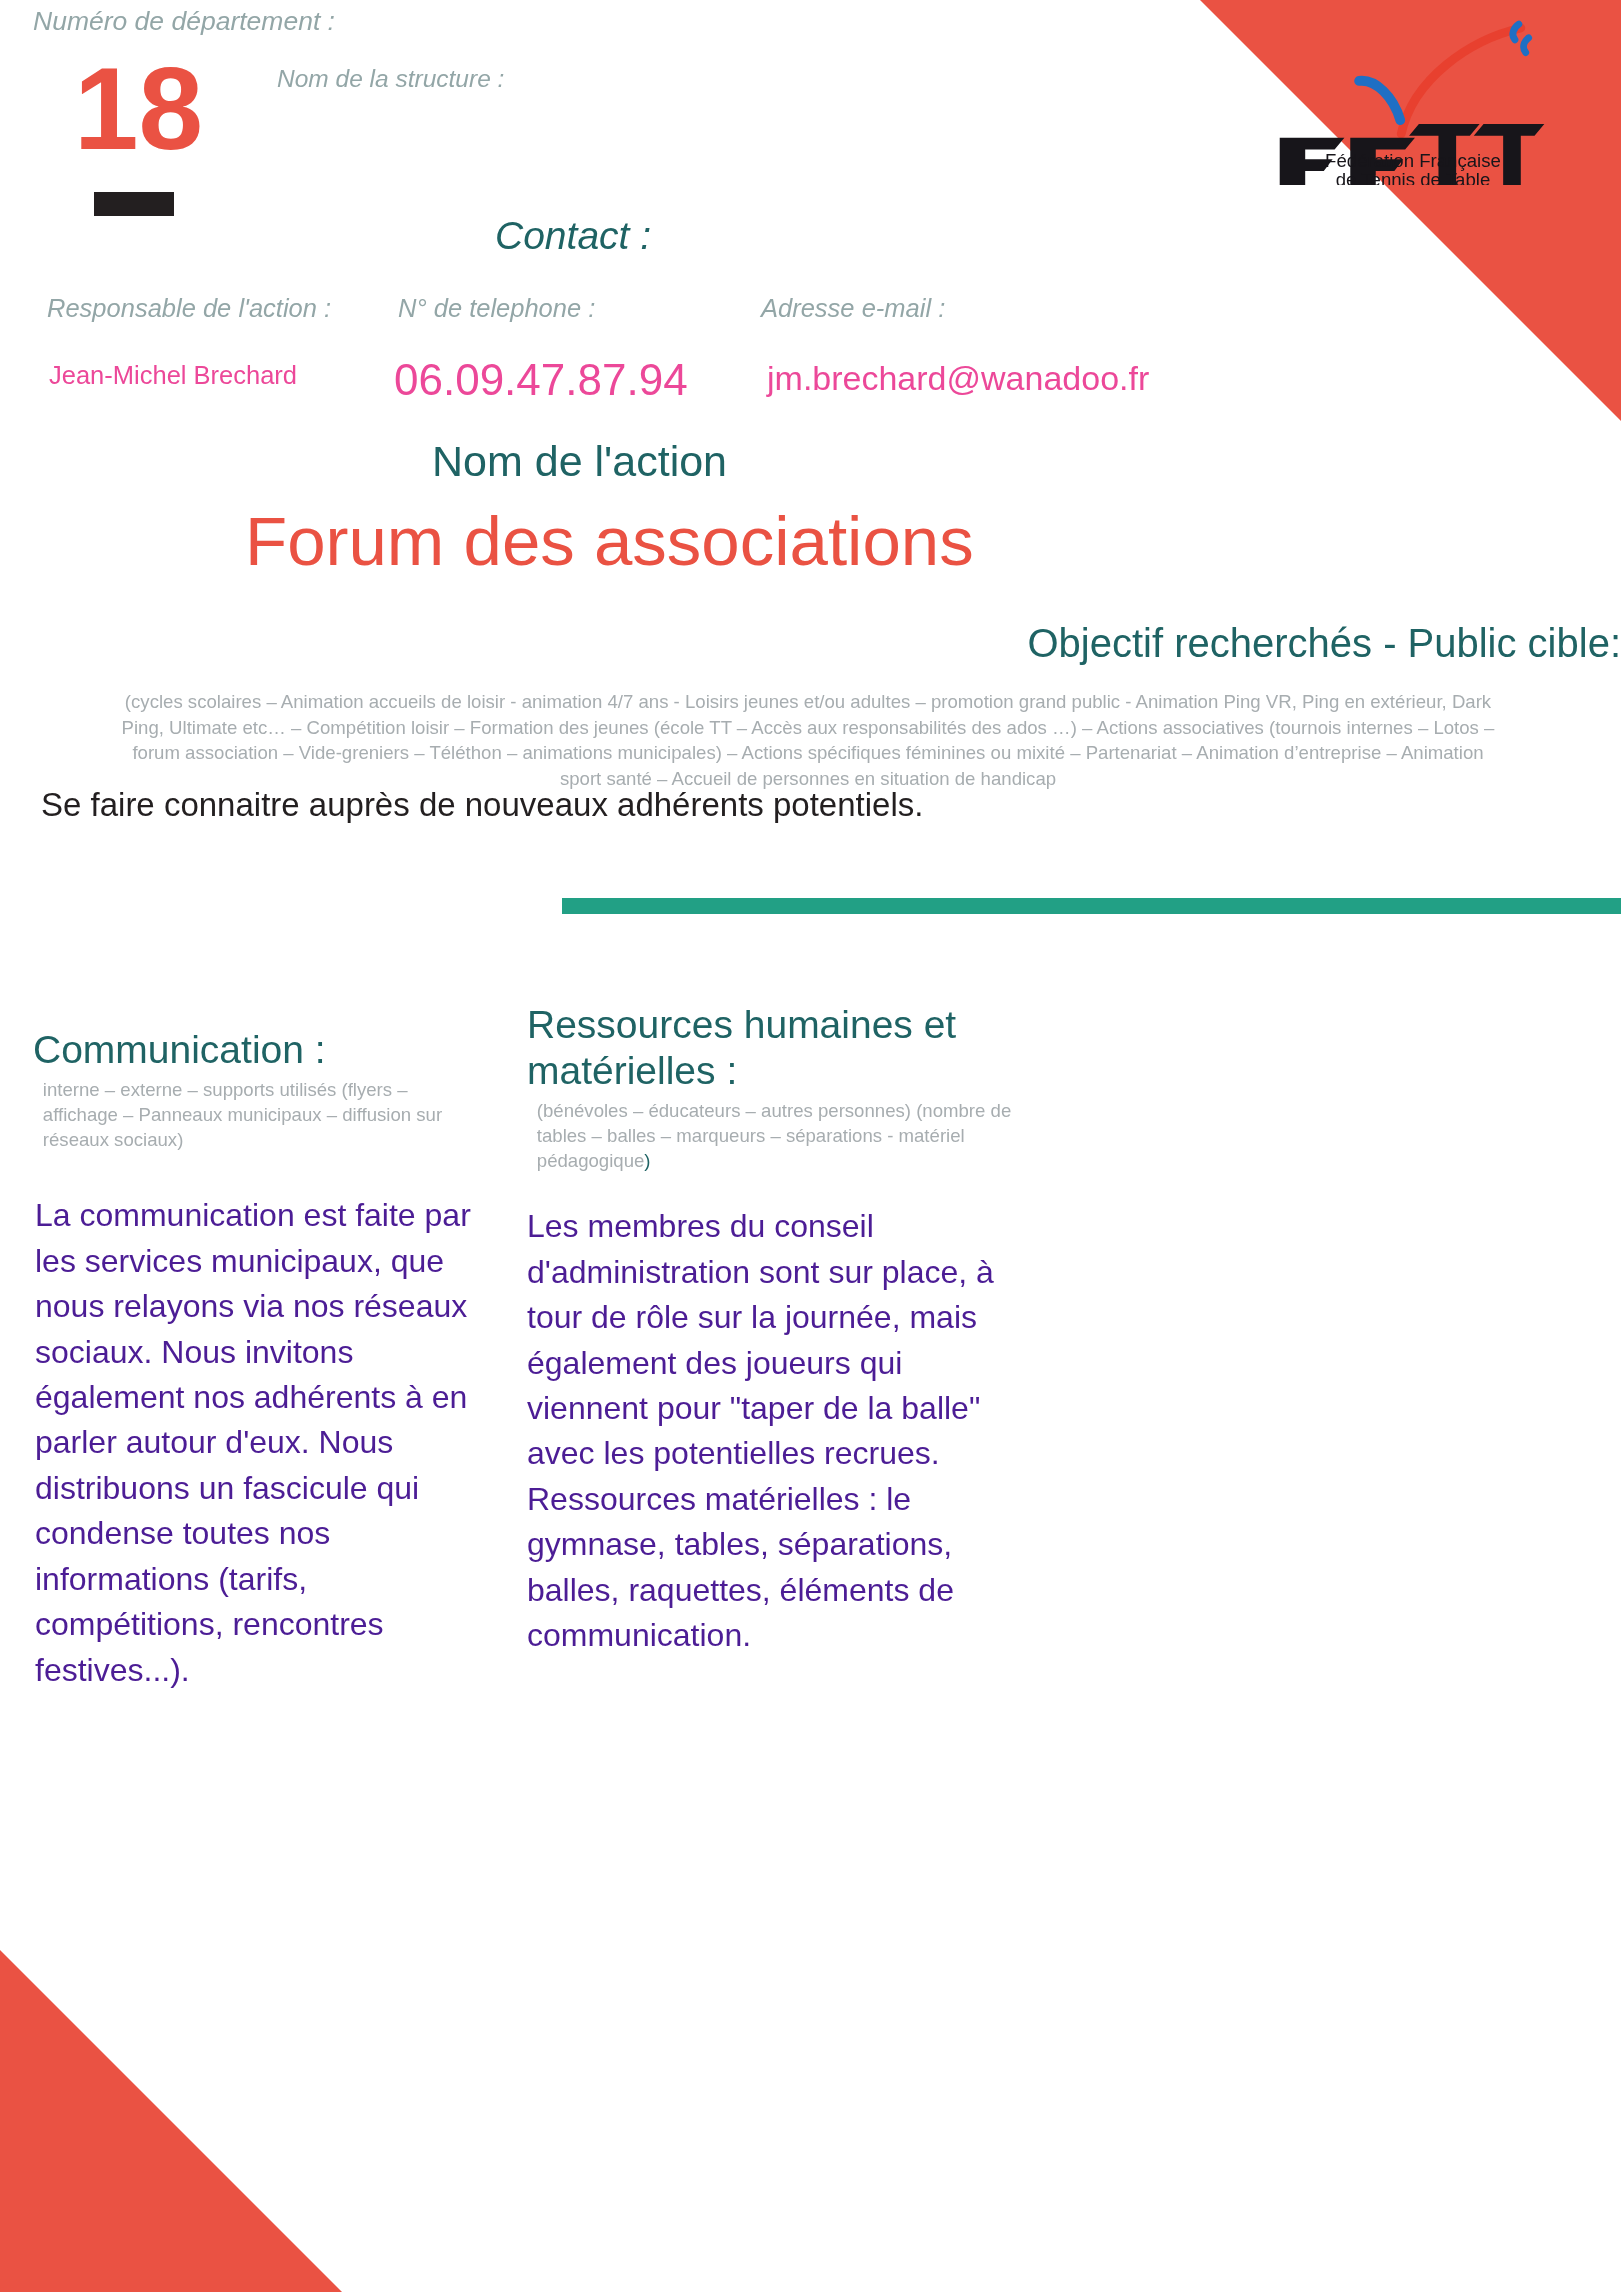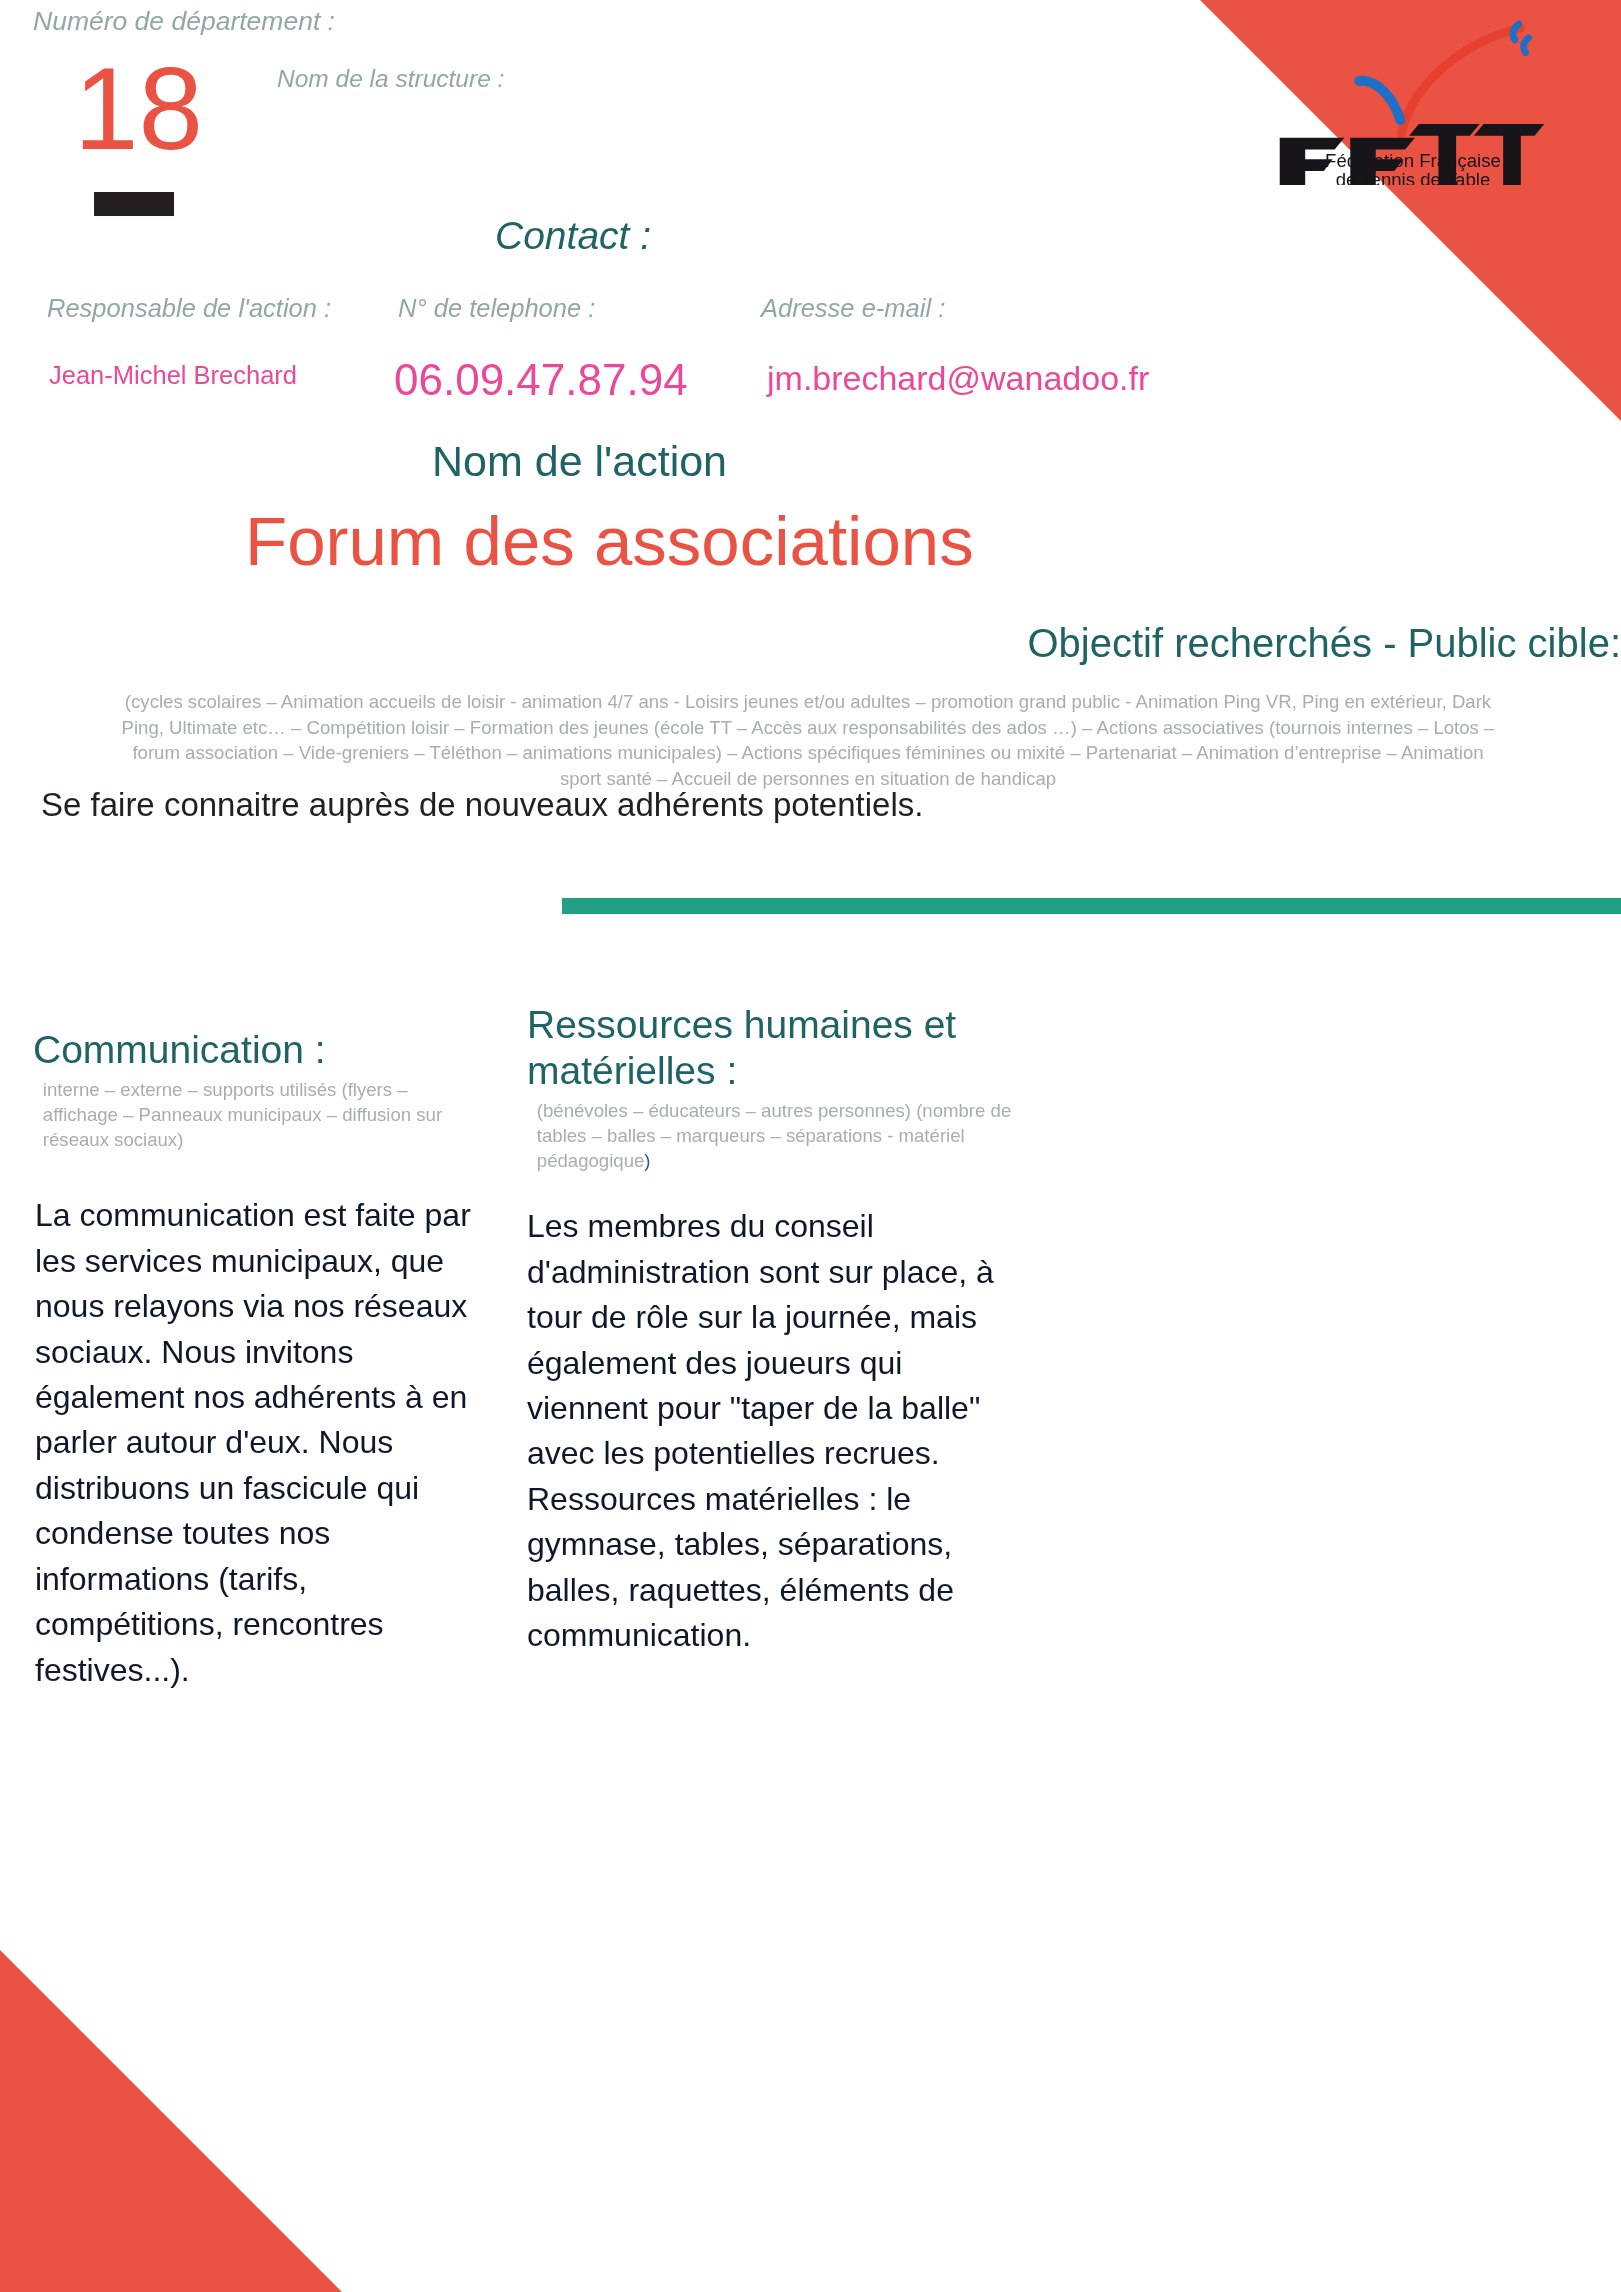--- a/index.html
+++ b/index.html
@@ -70,20 +70,21 @@
     font-size: 18.6px;
     line-height: 1.38;
   }
 
   
   #dept-label   { position: absolute; left: 33px;  top: 5.9px;   font-size: 26.5px; }
   #dept-number  {
     position: absolute; left: 74px; top: 51px;
     font-size: 116px; color: #ea5243; line-height: 1;
     font-family: "Liberation Sans", sans-serif;
+    font-weight: bold;
   }
   #dept-underline {
     position: absolute; left: 94px; top: 192px;
     width: 80px; height: 23.5px; background: #231f20;
   }
 
   #structure-label { position: absolute; left: 277px; top: 65px; font-size: 24.5px; }
   #structure-name  {
     position: absolute; left: 304px; top: 108px;
     font-size: 73px; color: #231f20; line-height: 1.05;
@@ -143,21 +144,21 @@
     margin: 0 0 3.9px 0;
   }
   .col-hint {
     color: #a7adb0; font-size: 18.6px; line-height: 1.35;
     margin: 0; padding-left: 9.8px;
   }
   .col-hint .teal-paren { color: #1f6364; }
   .col-body {
     margin: 41px 0 0 0;
     font-size: 32px; line-height: 1.42;
-    color: #0f172a;
+    color: #4c1d95;
     position: relative;
     z-index: 3;
   }
   #col-left .col-body  { padding-left: 2px; }
   #col-right .col-body { padding-left: 0; margin-top: 31px; }
 </style>
 </head>
 <body>
 
 <div id="page">

